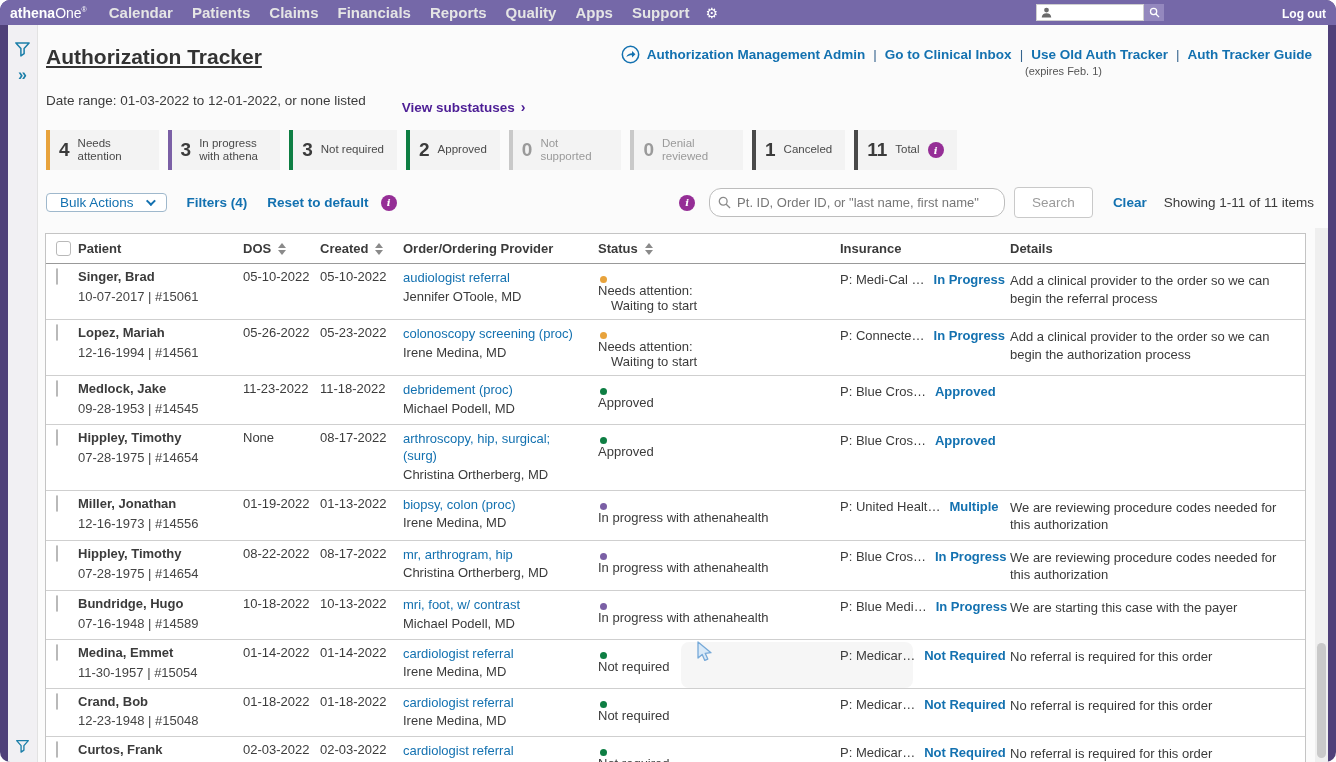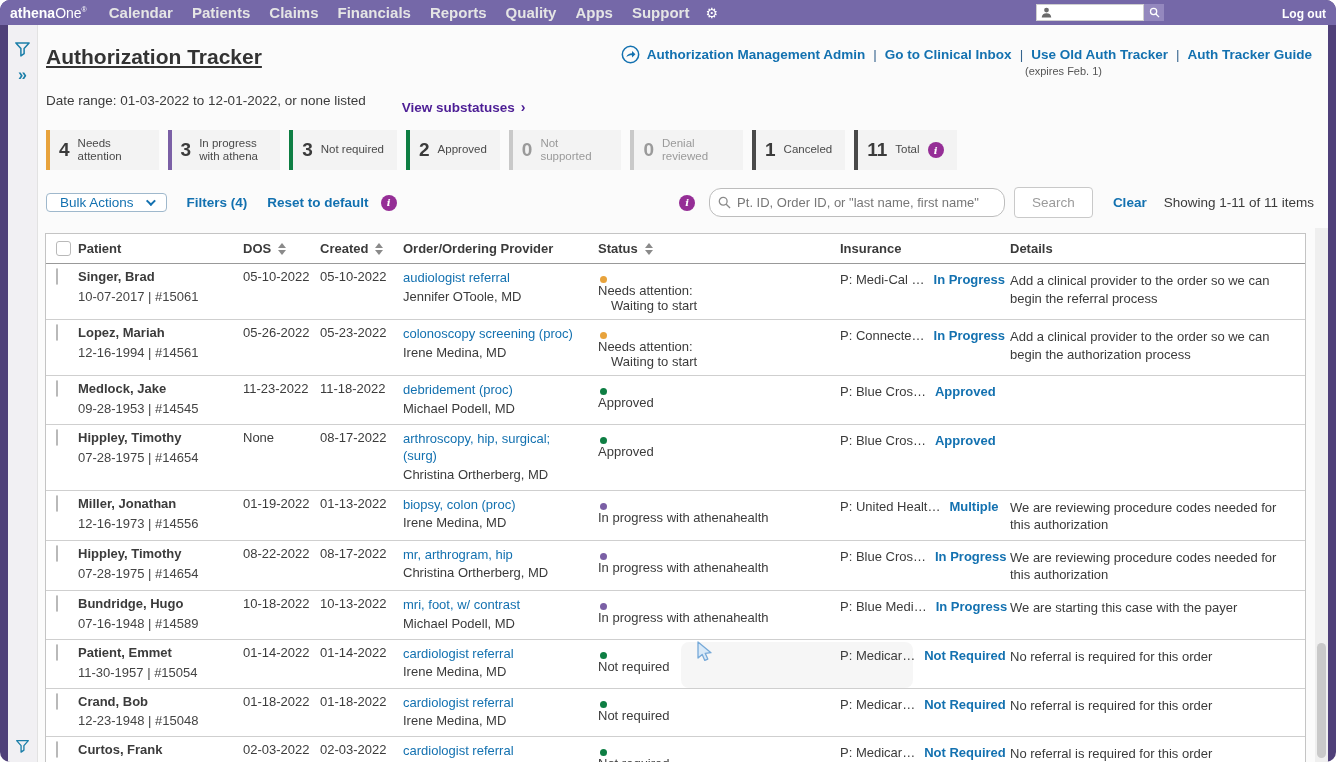--- a/index.html
+++ b/index.html
@@ -455,21 +455,21 @@
             <span class="inscell">
               <span>P: Blue Medi…</span>
               <a class="ins-link">In Progress</a>
             </span>
             <span class="details">We are starting this case with the payer</span>
           </div>
 
           <div class="trow">
             <span><span class="cb"></span></span>
             <span>
-              <div class="pname">Patient, Emmet</div>
+              <div class="pname">Medina, Emmet</div>
               <div class="psub">11-30-1957 | #15054</div>
             </span>
             <span>01-14-2022</span>
             <span>01-14-2022</span>
             <span>
               <a class="order-link">cardiologist referral</a>
               <div class="provider">Irene Medina, MD</div>
             </span>
             <span class="stcell">
               <span class="dot ok"></span>

